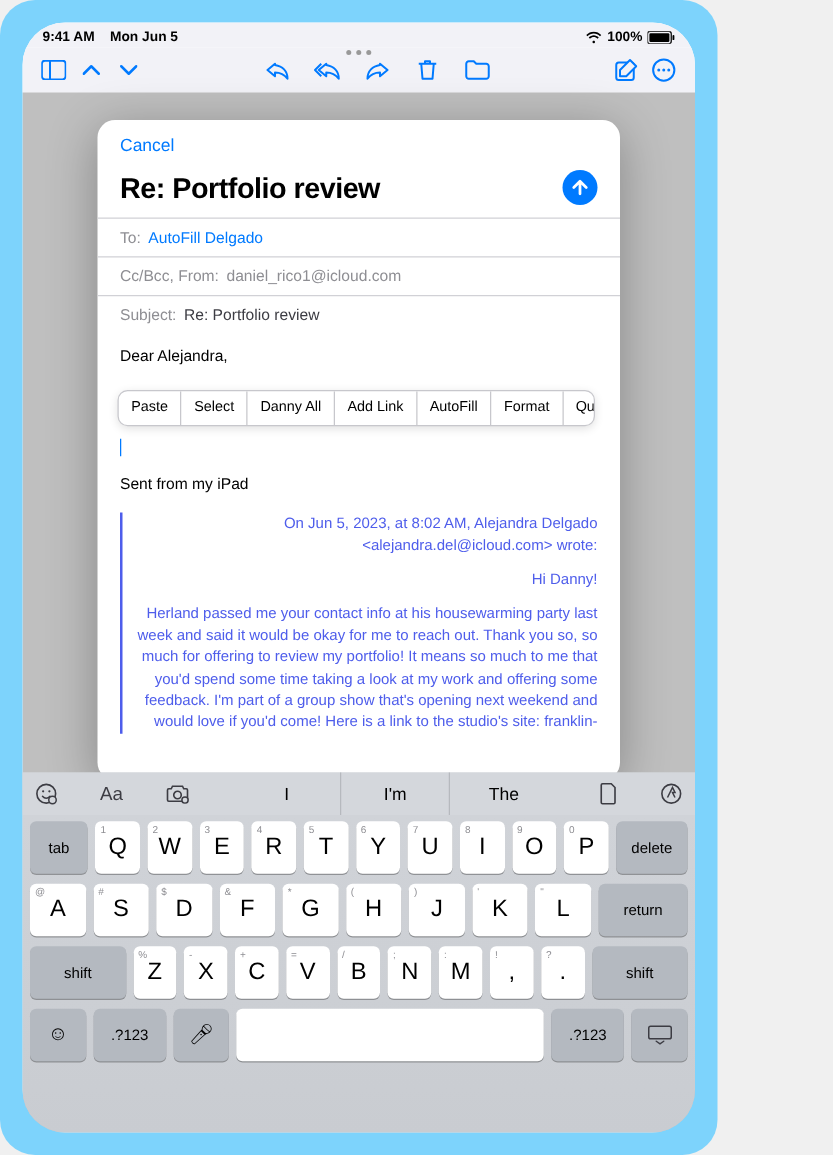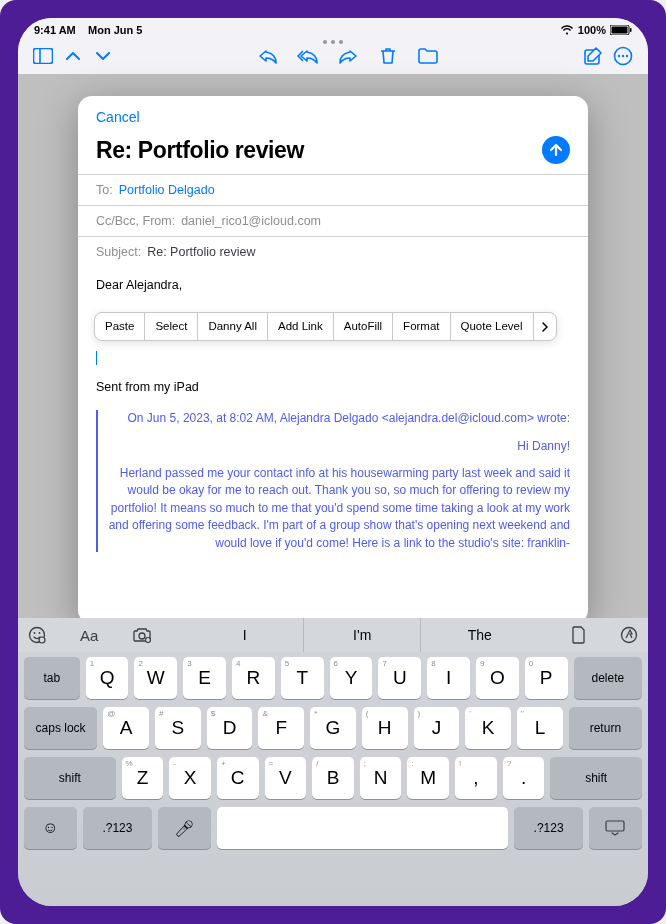--- a/index.html
+++ b/index.html
@@ -5,23 +5,23 @@
     * { box-sizing: border-box; margin: 0; padding: 0; }
     body {
       font-family: -apple-system, 'Helvetica Neue', Arial, sans-serif;
       background: #f0f0f0;
       width: 666px;
       height: 924px;
       overflow: hidden;
       position: relative;
     }
     .device {
-      width: 666px; height: 924px;
-      background: #4c1d95;
-      border-radius: 16px;
+      width: 574px; height: 924px;
+      background: #7dd3fc;
+      border-radius: 28px;
       padding: 18px;
       position: relative;
     }
     .screen {
       width: 100%; height: 100%;
       background: #fff;
       border-radius: 34px;
       overflow: hidden;
       position: relative;
     }
@@ -306,21 +306,21 @@
       <div class="title-row">
         <h1>Re: Portfolio review</h1>
         <div class="send-btn">
           <svg width="16" height="16" viewBox="0 0 16 16">
               <path d="M8 13V3M3 8l5-5 5 5" fill="none" stroke="#fff" stroke-width="2.2" stroke-linecap="round" stroke-linejoin="round"></path>
             </svg>
         </div>
       </div>
       <div class="field-row first">
         <span class="field-label">To:</span>
-        <span class="field-value-blue">Portfolio Delgado</span>
+        <span class="field-value-blue">AutoFill Delgado</span>
       </div>
       <div class="field-row">
         <span class="field-label">Cc/Bcc, From:</span>
         <span class="field-value-gray">daniel_rico1@icloud.com</span>
       </div>
       <div class="field-row">
         <span class="field-label">Subject:</span>
         <span class="field-value-dark">Re: Portfolio review</span>
       </div>
       <div class="body-area">
@@ -424,21 +424,20 @@
               <span class="sub">9</span>
               <span>O</span>
             </div>
           <div class="key">
               <span class="sub">0</span>
               <span>P</span>
             </div>
           <div class="key func wide15">delete</div>
         </div>
         <div class="kb-row">
-          <div class="key func wide15">caps lock</div>
           <div class="key">
               <span class="sub">@</span>
               <span>A</span>
             </div>
           <div class="key">
               <span class="sub">#</span>
               <span>S</span>
             </div>
           <div class="key">
               <span class="sub">$</span>

